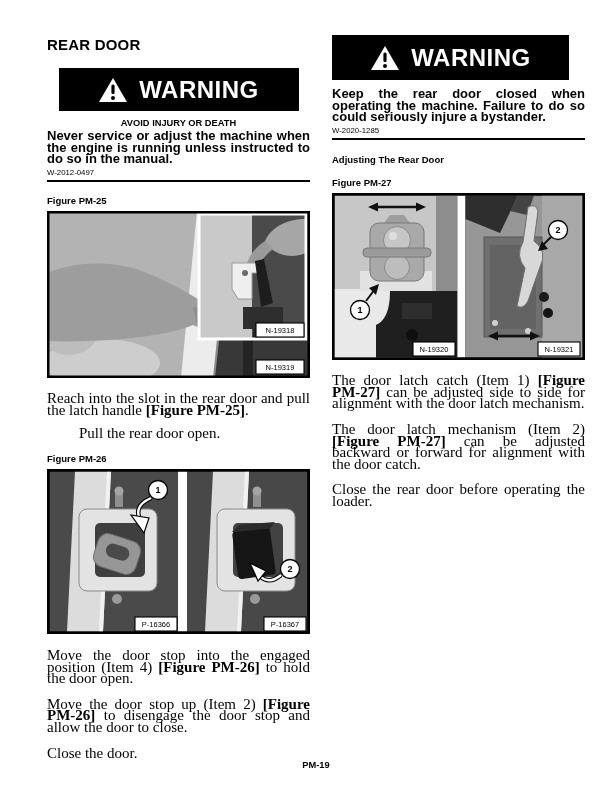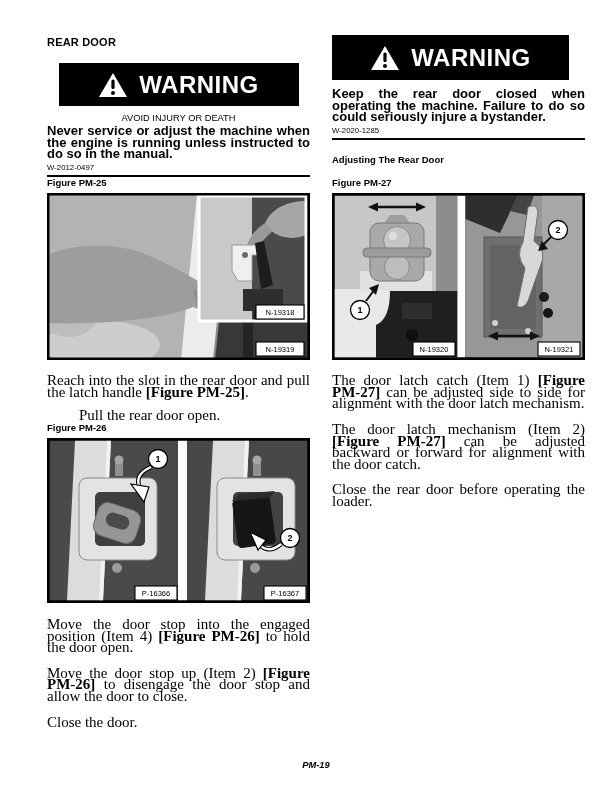--- a/index.html
+++ b/index.html
@@ -10,53 +10,53 @@
     height: 792px;
     background: #ffffff;
     font-family: "Liberation Sans", sans-serif;
     color: #000;
     overflow: hidden;
   }
   .col { position: absolute; }
   .col-left  { left: 47px;  top: 36px; width: 263px; }
   .col-right { left: 332px; top: 35px; width: 253px; }
 
-  .page-heading { font-size: 11px; font-weight: bold; letter-spacing: .2px; }
+  .page-heading { font-size: 15px; font-weight: bold; letter-spacing: .2px; }
 
   .warning-block { margin-top: 15px; }
   .warning-banner {
     background: #000;
     height: 43px;
     display: flex; align-items: center; justify-content: center;
     gap: 11px;
   }
   .col-left .warning-banner { width: 240px; margin: 0 auto; }
   .col-right .warning-banner { width: 237px; height: 45px; }
   .warning-word { color: #fff; font-weight: bold; font-size: 24px; letter-spacing: .5px; }
-  .warning-heading { text-align: center; font-weight: normal; font-size: 9.3px; margin-top: 7px; }
+  .warning-heading { text-align: center; font-weight: bold; font-size: 9.3px; margin-top: 7px; }
   .warning-body { font-weight: bold; font-size: 13px; line-height: 11.5px; text-align: justify; margin-top: 2px; }
   .col-right .warning-body { margin-top: 8px; }
   .warning-code { text-align: left; font-size: 7.8px; margin-top: 3px; }
   .warning-rule { height: 2.8px; background: #000; margin-top: 3px; }
 
   .section-heading { font-weight: bold; font-size: 9.5px; margin-top: 14px; }
-  .figure-label { font-weight: bold; font-size: 9.5px; margin-bottom: 5px; }
+  .figure-label { font-weight: bold; font-size: 9.5px; margin-top: 13px; margin-bottom: 5px; }
   .col-right .figure-label { margin-top: 12px; }
 
   p.body-text { font-size: 15px; line-height: 11.6px; text-align: justify; font-family: Liberation Serif, serif; }
   .mt1 { margin-top: 15px; }
   .mt2 { margin-top: 12px; padding-left: 32px; }
   .mt3 { margin-top: 16px; }
   .mt4 { margin-top: 14px; }
 
   .fig-svg { display: block; }
 
   .page-number {
     position: absolute; left: 47px; top: 760px; width: 538px;
-    text-align: center; font-size: 9.3px; font-weight: bold; font-style: italic;
+    text-align: center; font-size: 9.3px; font-weight: bold;
   }
   svg text { font-family: "Liberation Sans", sans-serif; }
 </style>
 </head>
 <body>
 
 <div class="page">
 
   <div class="col col-left">
 

